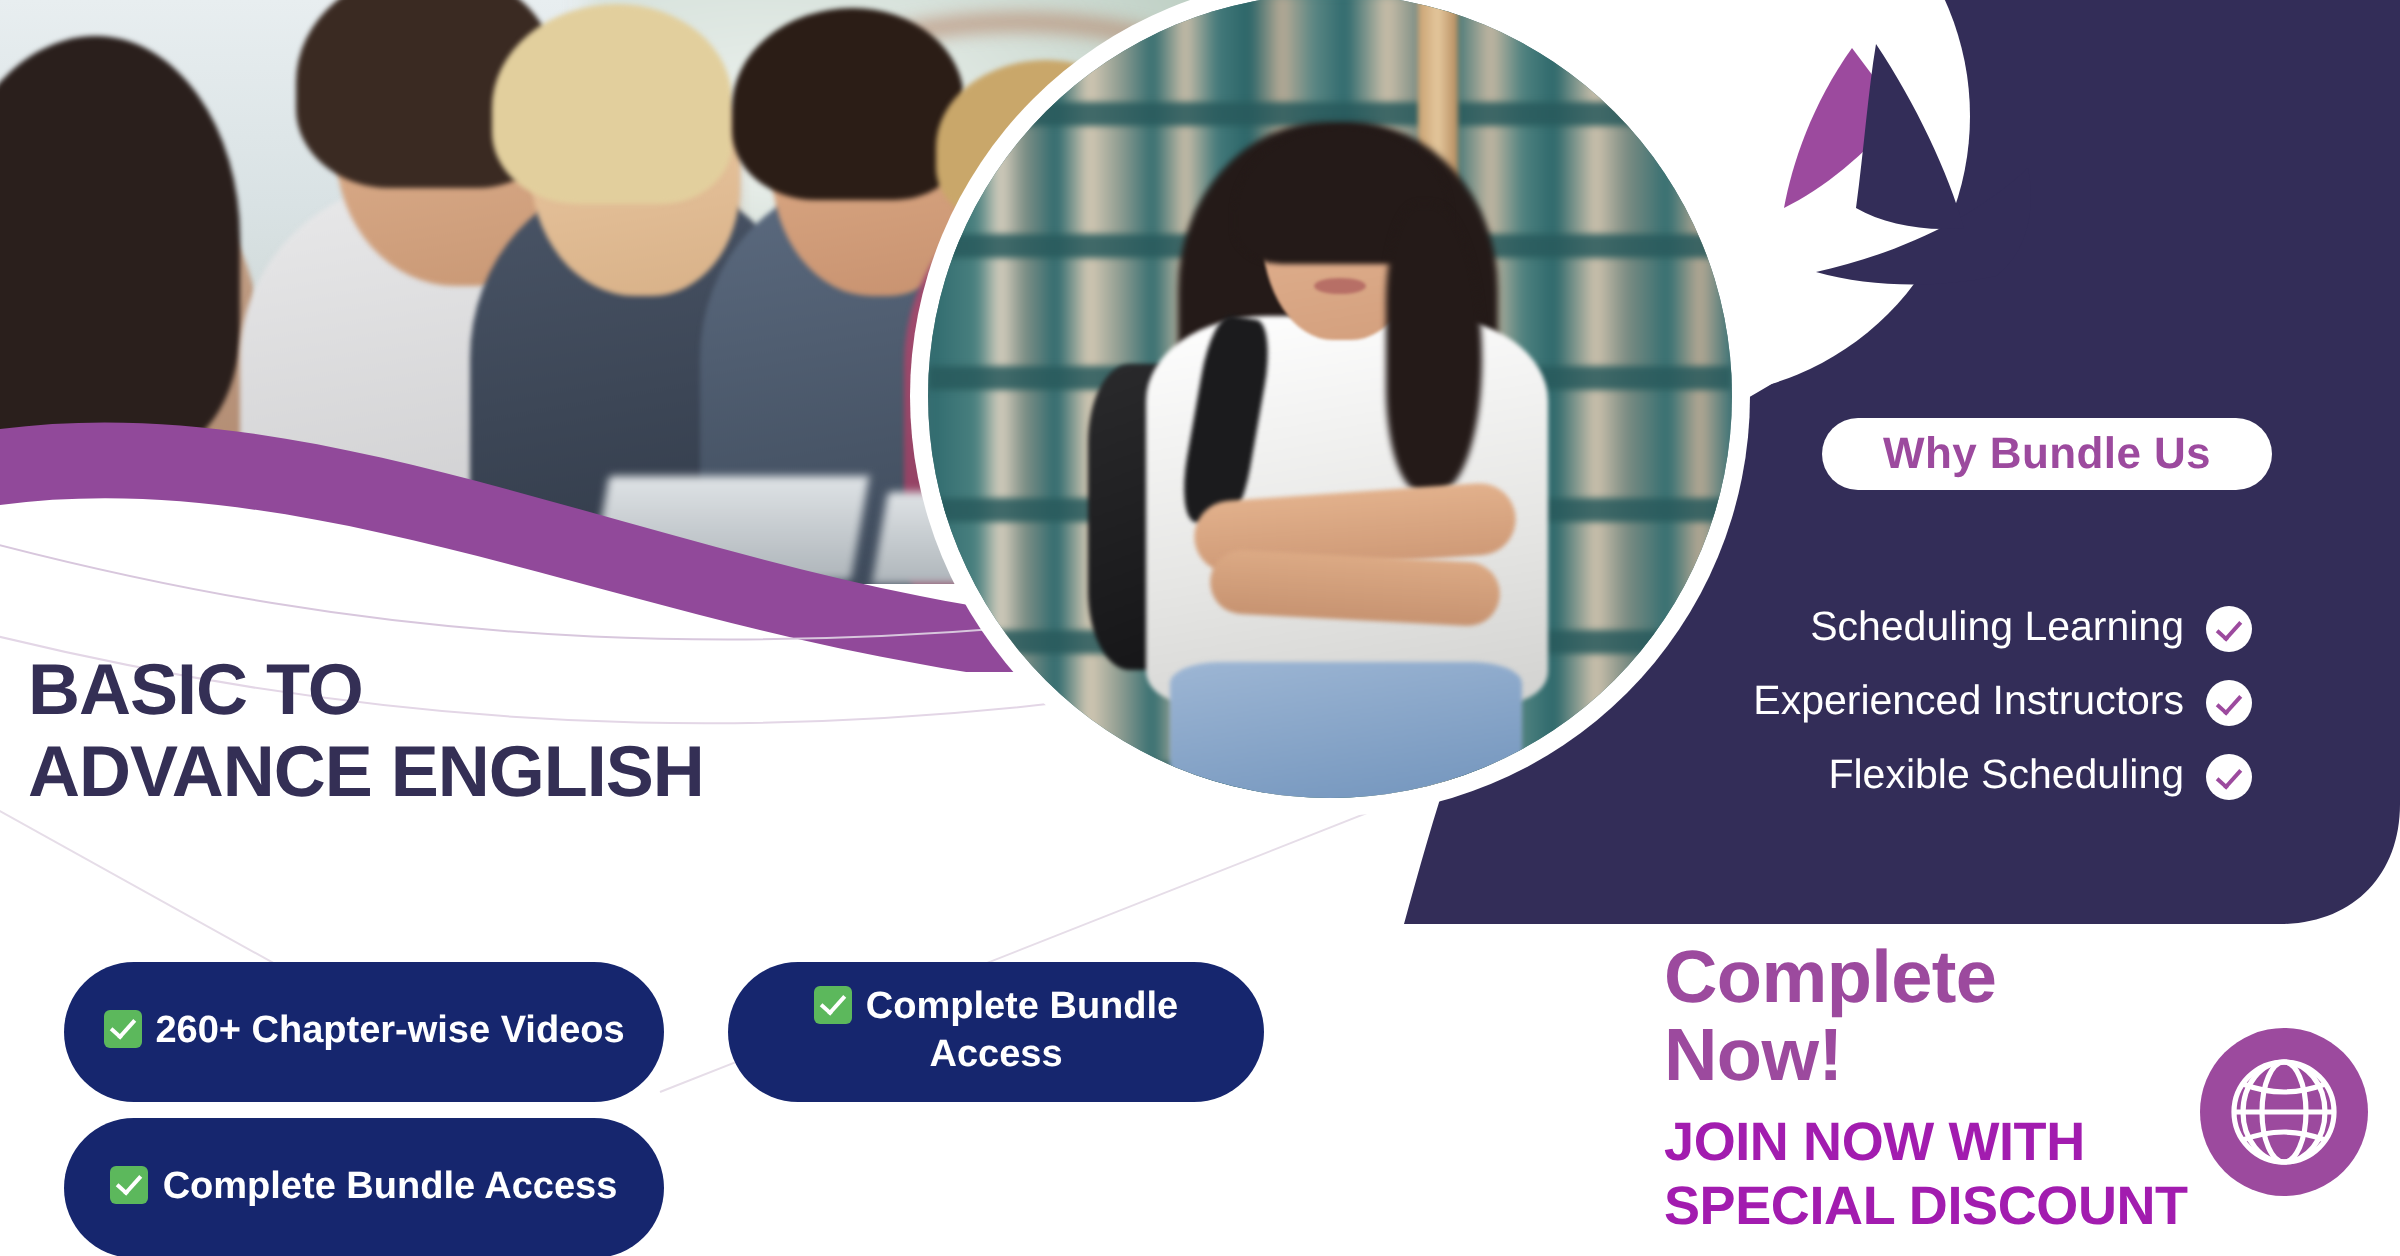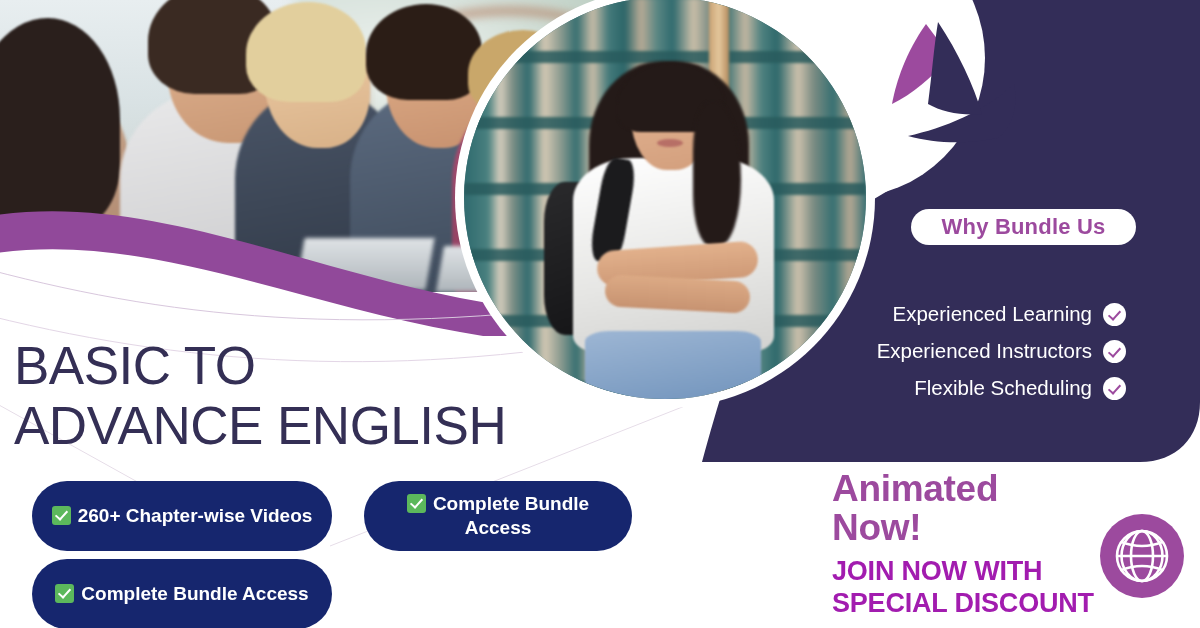--- a/index.html
+++ b/index.html
@@ -91,22 +91,22 @@
     pointer-events: none;
   }
 
   
   .headline {
     position: absolute;
     left: 14px;
     top: 300px;
     width: 620px;
     color: #342f55;
-    font-size: 53px;
-    font-weight: 400;
+    font-size: 36px;
+    font-weight: 700;
     line-height: 1.14;
     letter-spacing: -0.5px;
     text-transform: uppercase;
   }
   .headline .line { display: block; white-space: nowrap; }
 
   
   .features {
     position: absolute;
     left: 32px;
@@ -510,35 +510,35 @@
     <path d="M60,16 C40,44 30,74 26,96 C46,86 66,70 84,48 Z" fill="#9c4a9e"></path>
     <path d="M72,14 C92,44 108,78 116,106 C96,108 76,104 62,96 C66,66 68,38 72,14 Z" fill="#332d58"></path>
   </svg>
 
   <div class="why-pill">
     <span>Why Bundle Us</span>
   </div>
 
   <div class="benefits">
     <div class="benefit">
-      <span>Experienced Learning</span>
+      <span>Scheduling Learning</span>
       <span class="badge"></span>
     </div>
     <div class="benefit">
       <span>Experienced Instructors</span>
       <span class="badge"></span>
     </div>
     <div class="benefit">
       <span>Flexible Scheduling</span>
       <span class="badge"></span>
     </div>
   </div>
 
   <div class="cta">
-    <div class="cta-title">Animated Now!</div>
+    <div class="cta-title">Complete Now!</div>
     <div class="cta-sub">
       <span class="line">JOIN NOW WITH</span>
       <span class="line">SPECIAL DISCOUNT</span>
     </div>
   </div>
 
   <svg class="globe" viewBox="0 0 84 84">
     <circle cx="42" cy="42" r="42" fill="#9c4a9e"></circle>
     <g fill="none" stroke="#ffffff" stroke-width="2.6">
       <circle cx="42" cy="42" r="25"></circle>

